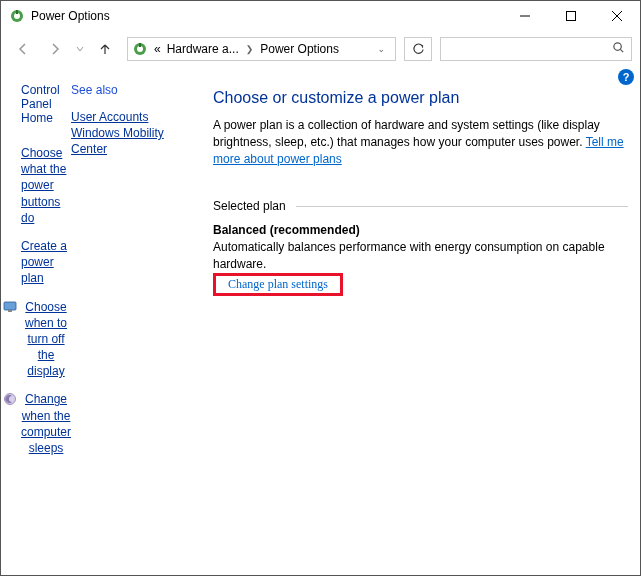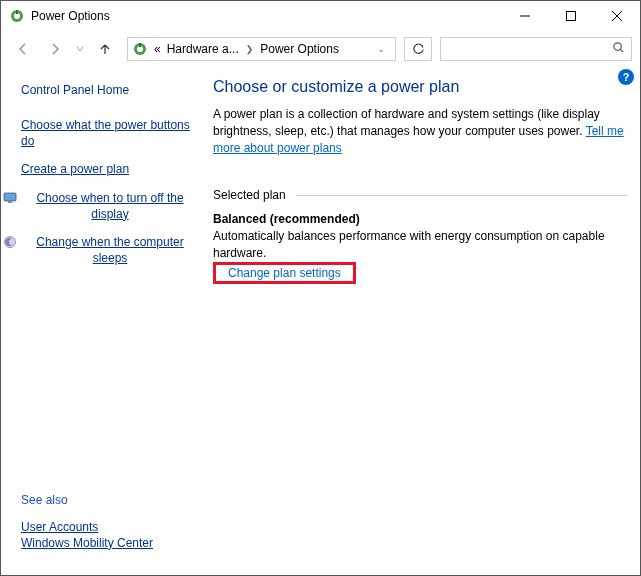--- a/index.html
+++ b/index.html
@@ -21,42 +21,42 @@
   .breadcrumb { display: flex; align-items: center; gap: 2px; flex: 1; font-size: 12px; overflow: hidden; white-space: nowrap; }
   .crumb-sep { color: #666; font-size: 9px; padding: 0 3px; }
   .crumb { padding: 0 2px; }
   .addr-drop { color: #666; font-size: 9px; padding: 0 6px; }
   .refresh-btn { width: 28px; height: 24px; border: 1px solid #ccc; display: flex; align-items: center; justify-content: center; margin-right: 4px; }
   .searchbox { width: 192px; height: 24px; border: 1px solid #ccc; display: flex; align-items: center; padding: 0 6px; }
   .search-input { flex: 1; border: none; outline: none; font-size: 12px; }
   .search-icon { color: #666; }
   
   .body { flex: 1; display: flex; overflow: hidden; }
-  .sidebar { width: 210px; padding: 16px 12px 12px 20px; display: flex; flex-direction: column; }
+  .sidebar { width: 210px; padding: 16px 12px 12px 20px; display: flex; flex-direction: row; }
   .sidebar-top { flex: 1; }
   .home-link { color: #003399; font-size: 12px; margin-bottom: 20px; display: block; }
   .side-link { color: #003399; font-size: 12px; margin-bottom: 12px; display: block; line-height: 1.35; text-decoration: underline; }
   .side-link-row { display: flex; align-items: flex-start; margin-left: -18px; padding-left: 0; margin-bottom: 12px; text-align: center; }
   .side-link-row .bullet { width: 14px; height: 14px; margin-right: 4px; margin-top: 1px; flex-shrink: 0; }
   .side-link-row .side-link { margin-bottom: 0; }
   .seealso { color: #1d4ed8; font-size: 12px; margin-bottom: 12px; }
   
   .content { flex: 1; padding: 10px 12px 8px 2px; position: relative; }
   .help-icon { position: absolute; top: 2px; right: 6px; width: 16px; height: 16px; background: #0066cc; border-radius: 50%; color: #fff; font-size: 11px; font-weight: bold; display: flex; align-items: center; justify-content: center; }
-  .heading { color: #003399; font-size: 16px; font-weight: 400; margin-bottom: 10px; margin-top: 1px; }
+  .heading { color: #003399; font-size: 16px; font-weight: 400; margin-bottom: 10px; margin-top: 12px; }
   .desc { color: #000; font-size: 12px; line-height: 1.4; margin-bottom: 4px; }
   .tellme { color: #0066cc; text-decoration: underline; }
   .section-row { display: flex; align-items: center; margin-top: 32px; margin-bottom: 10px; }
   .section-label { color: #000; font-size: 12px; margin-right: 10px; }
   .section-line { flex: 1; height: 1px; background: #ccc; }
   .plan-row { display: flex; align-items: flex-start; flex-direction: column; }
   .plan-left { flex: 1; }
   .plan-name { font-weight: bold; font-size: 12px; margin-bottom: 2px; }
   .plan-desc { font-size: 12px; line-height: 1.4; }
-  .change-link { color: #0066cc; font-size: 12px; padding: 4px 8px; }
+  .change-link { color: #0066cc; font-size: 12px; padding: 4px 8px; font-family: Liberation Serif, serif; }
   .highlight-box { border: 3px solid #e8132b; padding: 1px 4px; }
 </style>
 </head>
 <body>
 
 <div class="window">
 
   <div class="titlebar">
     <span class="titlebar-icon">
       <svg viewBox="0 0 16 16">

